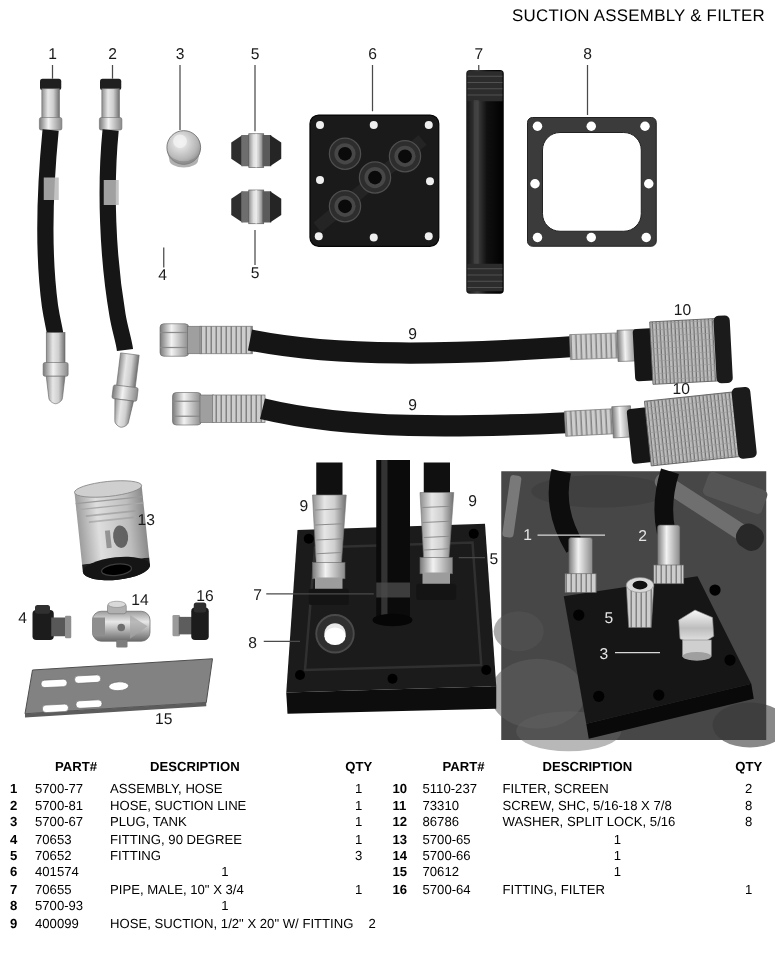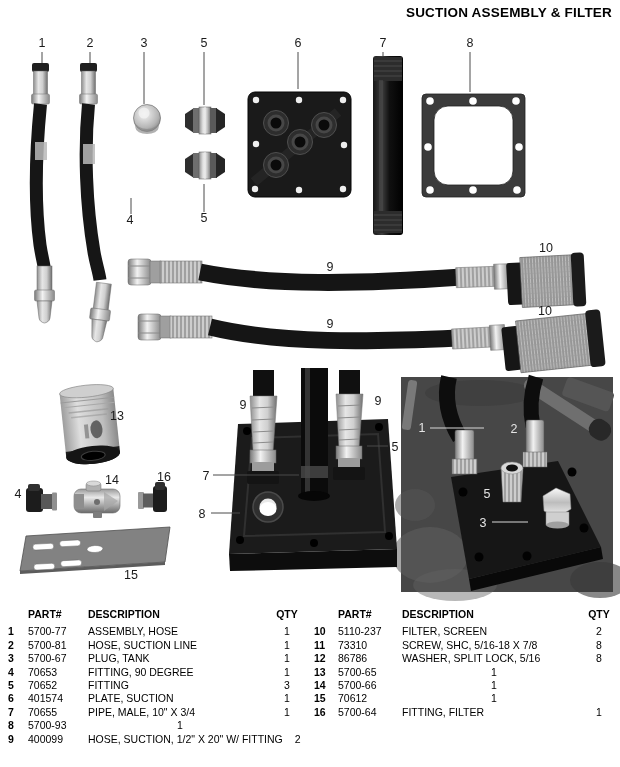--- a/index.html
+++ b/index.html
@@ -1,32 +1,32 @@
 <!DOCTYPE html>
 <html><head>
 <meta charset="utf-8">
 <style>
   * { margin:0; padding:0; box-sizing:border-box; }
   html,body { background:#ffffff; }
   .page { position:relative; width:620px; height:767px; background:#fff;
           font-family:"Liberation Sans", sans-serif; overflow:hidden; color:#000; }
-  .title { position:absolute; top:5px; right:8px; font-size:13.5px; font-weight:bold; letter-spacing:.2px; }
+  .title { position:absolute; top:5px; right:8px; font-size:13.5px; font-weight:normal; letter-spacing:.2px; }
   #diagram { position:absolute; left:0; top:0; }
   .callout { font-size:12.5px; fill:#1a1a1a; }
   .callout.light { fill:#e4e4e4; }
   .leader { stroke:#4a4a4a; stroke-width:1; }
   .leader.light { stroke:#d8d8d8; }
   .tables { position:absolute; left:0; top:608px; width:620px; font-size:10.5px; }
   .ptable { position:absolute; top:0; }
   .ptable.left  { left:8px;  width:294px; }
   .ptable.right { left:314px; width:298px; }
   .phead,.prow { display:grid; height:13.4px; line-height:13.4px; align-items:center; white-space:nowrap; }
   .ptable.left  .phead, .ptable.left  .prow { grid-template-columns: 20px 60px 1fr 30px; }
   .ptable.right .phead, .ptable.right .prow { grid-template-columns: 24px 64px 1fr 26px; }
-  .phead { font-weight:bold; margin-bottom:4px; }
+  .phead { font-weight:bold; margin-bottom:4px;gap:16px; }
   .c-num { font-weight:bold; }
   .c-qty { text-align:center; }
 </style>
 </head>
 <body>
 
 <div class="page">
 
   <div class="title">SUCTION ASSEMBLY &amp; FILTER</div>
 
@@ -431,21 +431,20 @@
         </div>
       <div class="prow">
           <span class="c-num">5</span>
           <span>70652</span>
           <span>FITTING</span>
           <span class="c-qty">3</span>
         </div>
       <div class="prow">
           <span class="c-num">6</span>
           <span>401574</span>
-          <span>PLATE, SUCTION</span>
           <span class="c-qty">1</span>
         </div>
       <div class="prow">
           <span class="c-num">7</span>
           <span>70655</span>
           <span>PIPE, MALE, 10" X 3/4</span>
           <span class="c-qty">1</span>
         </div>
       <div class="prow">
           <span class="c-num">8</span>

